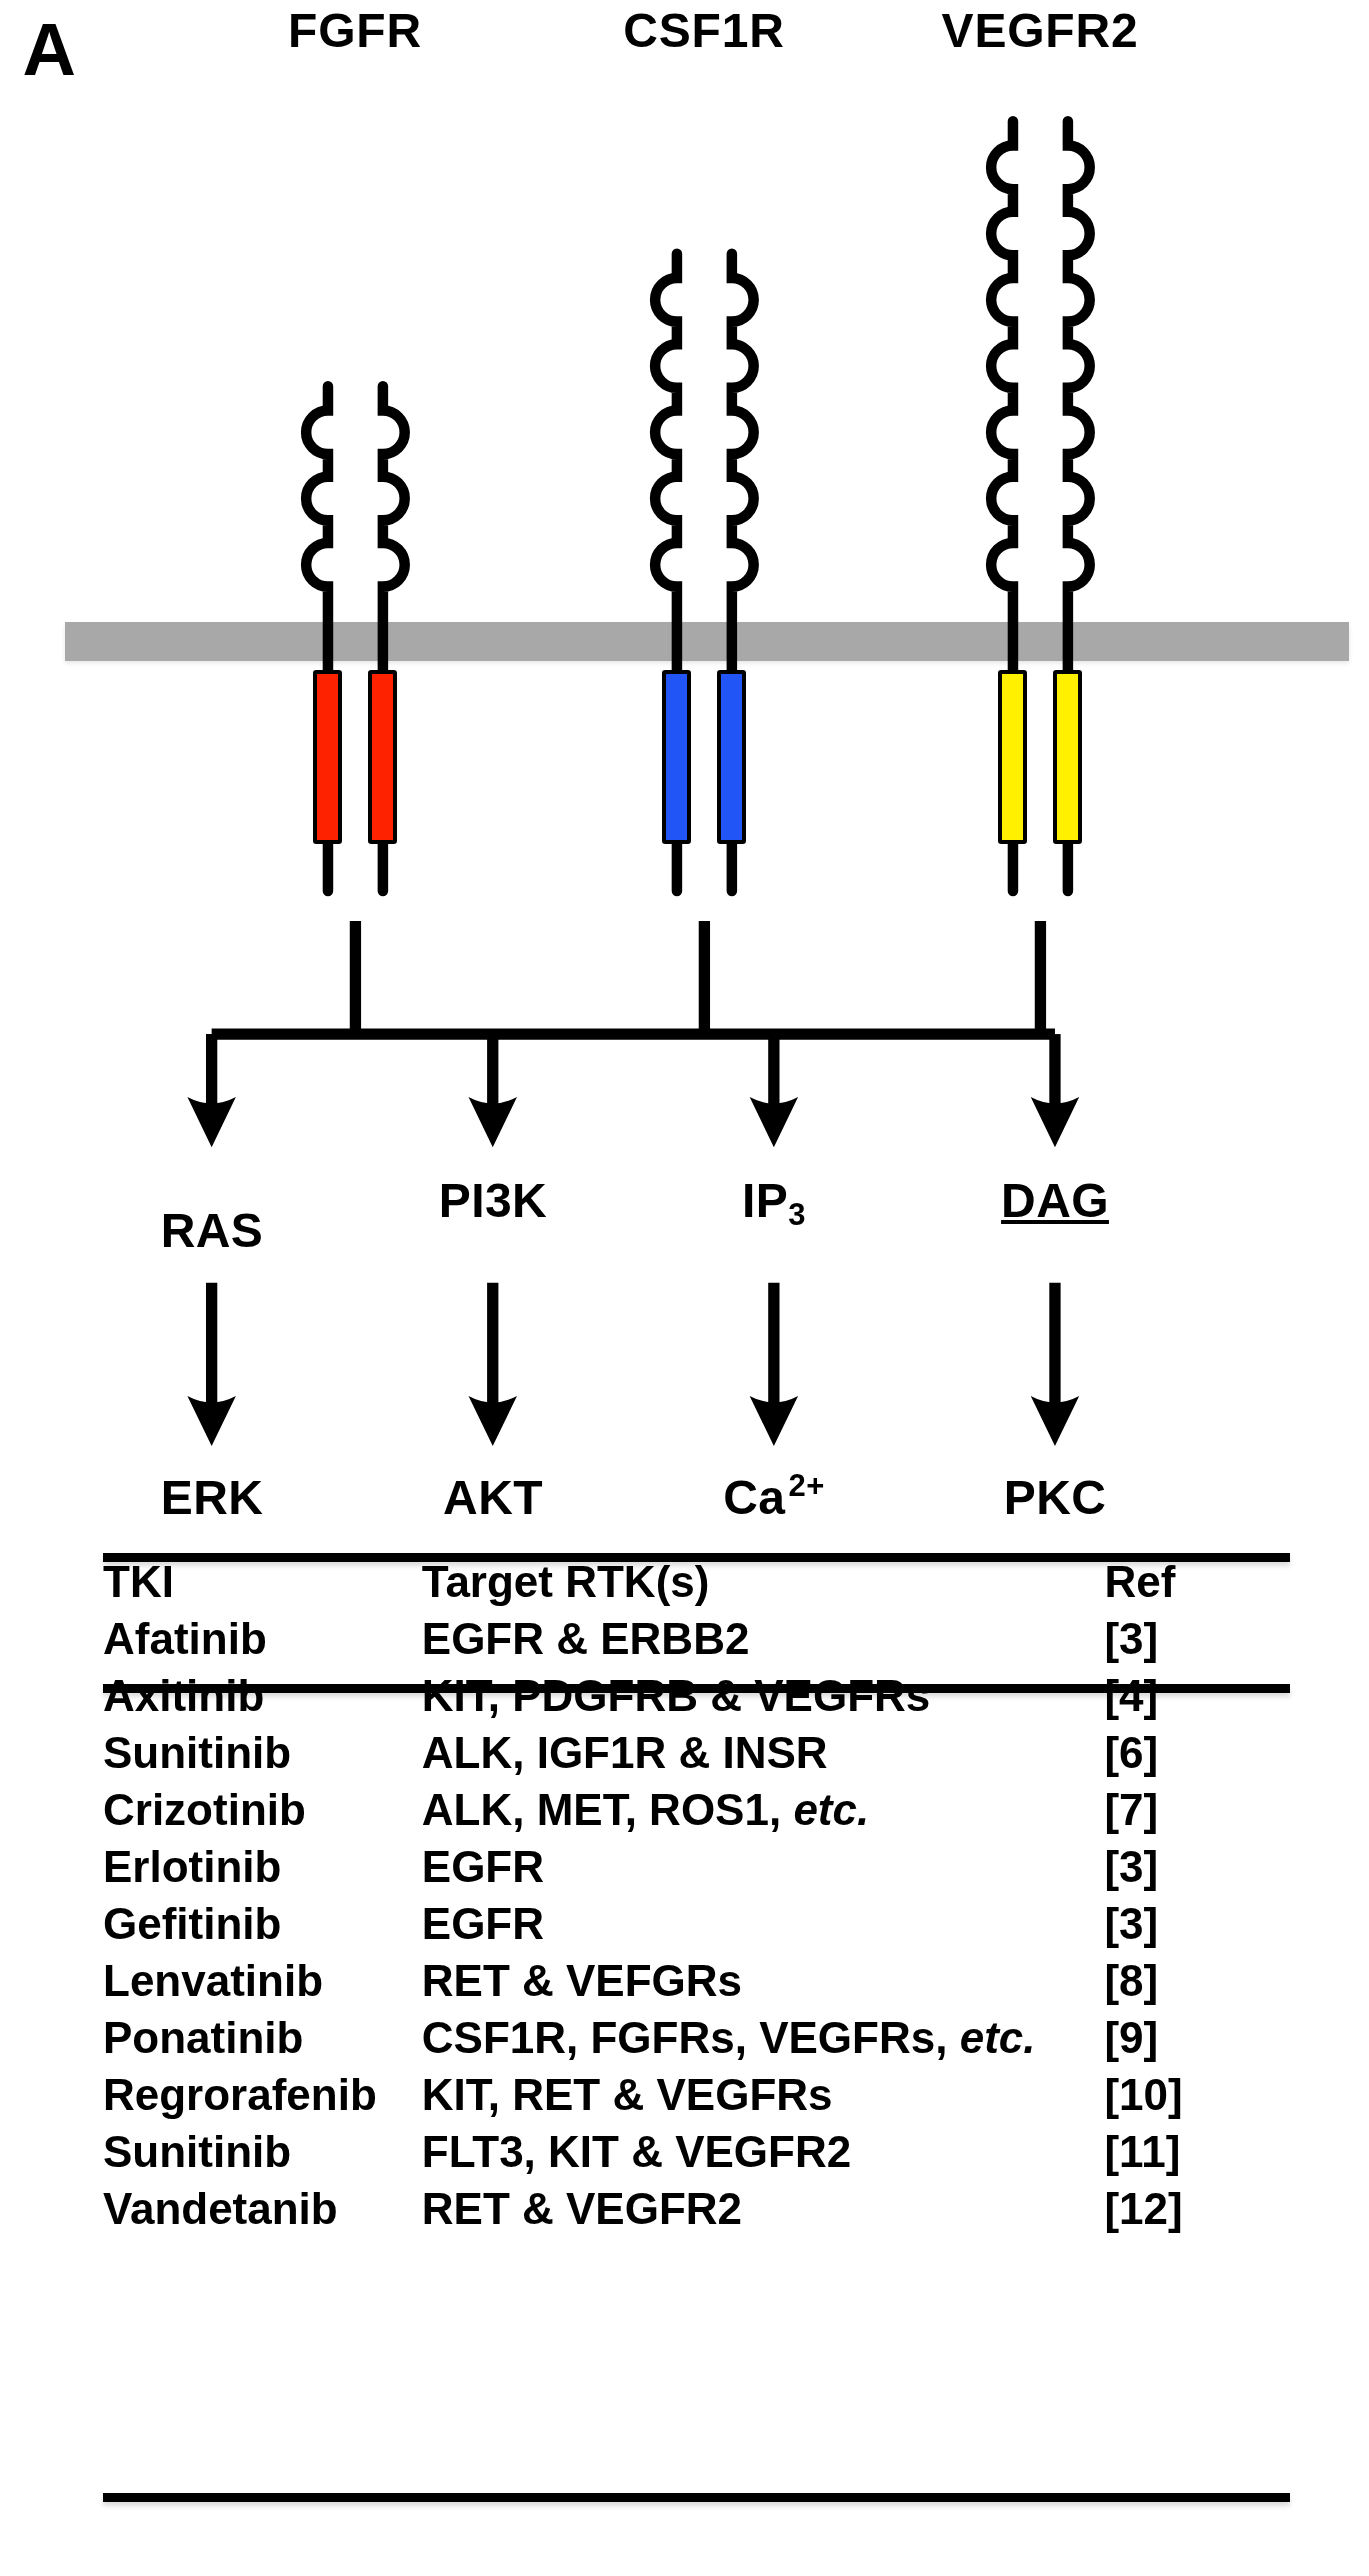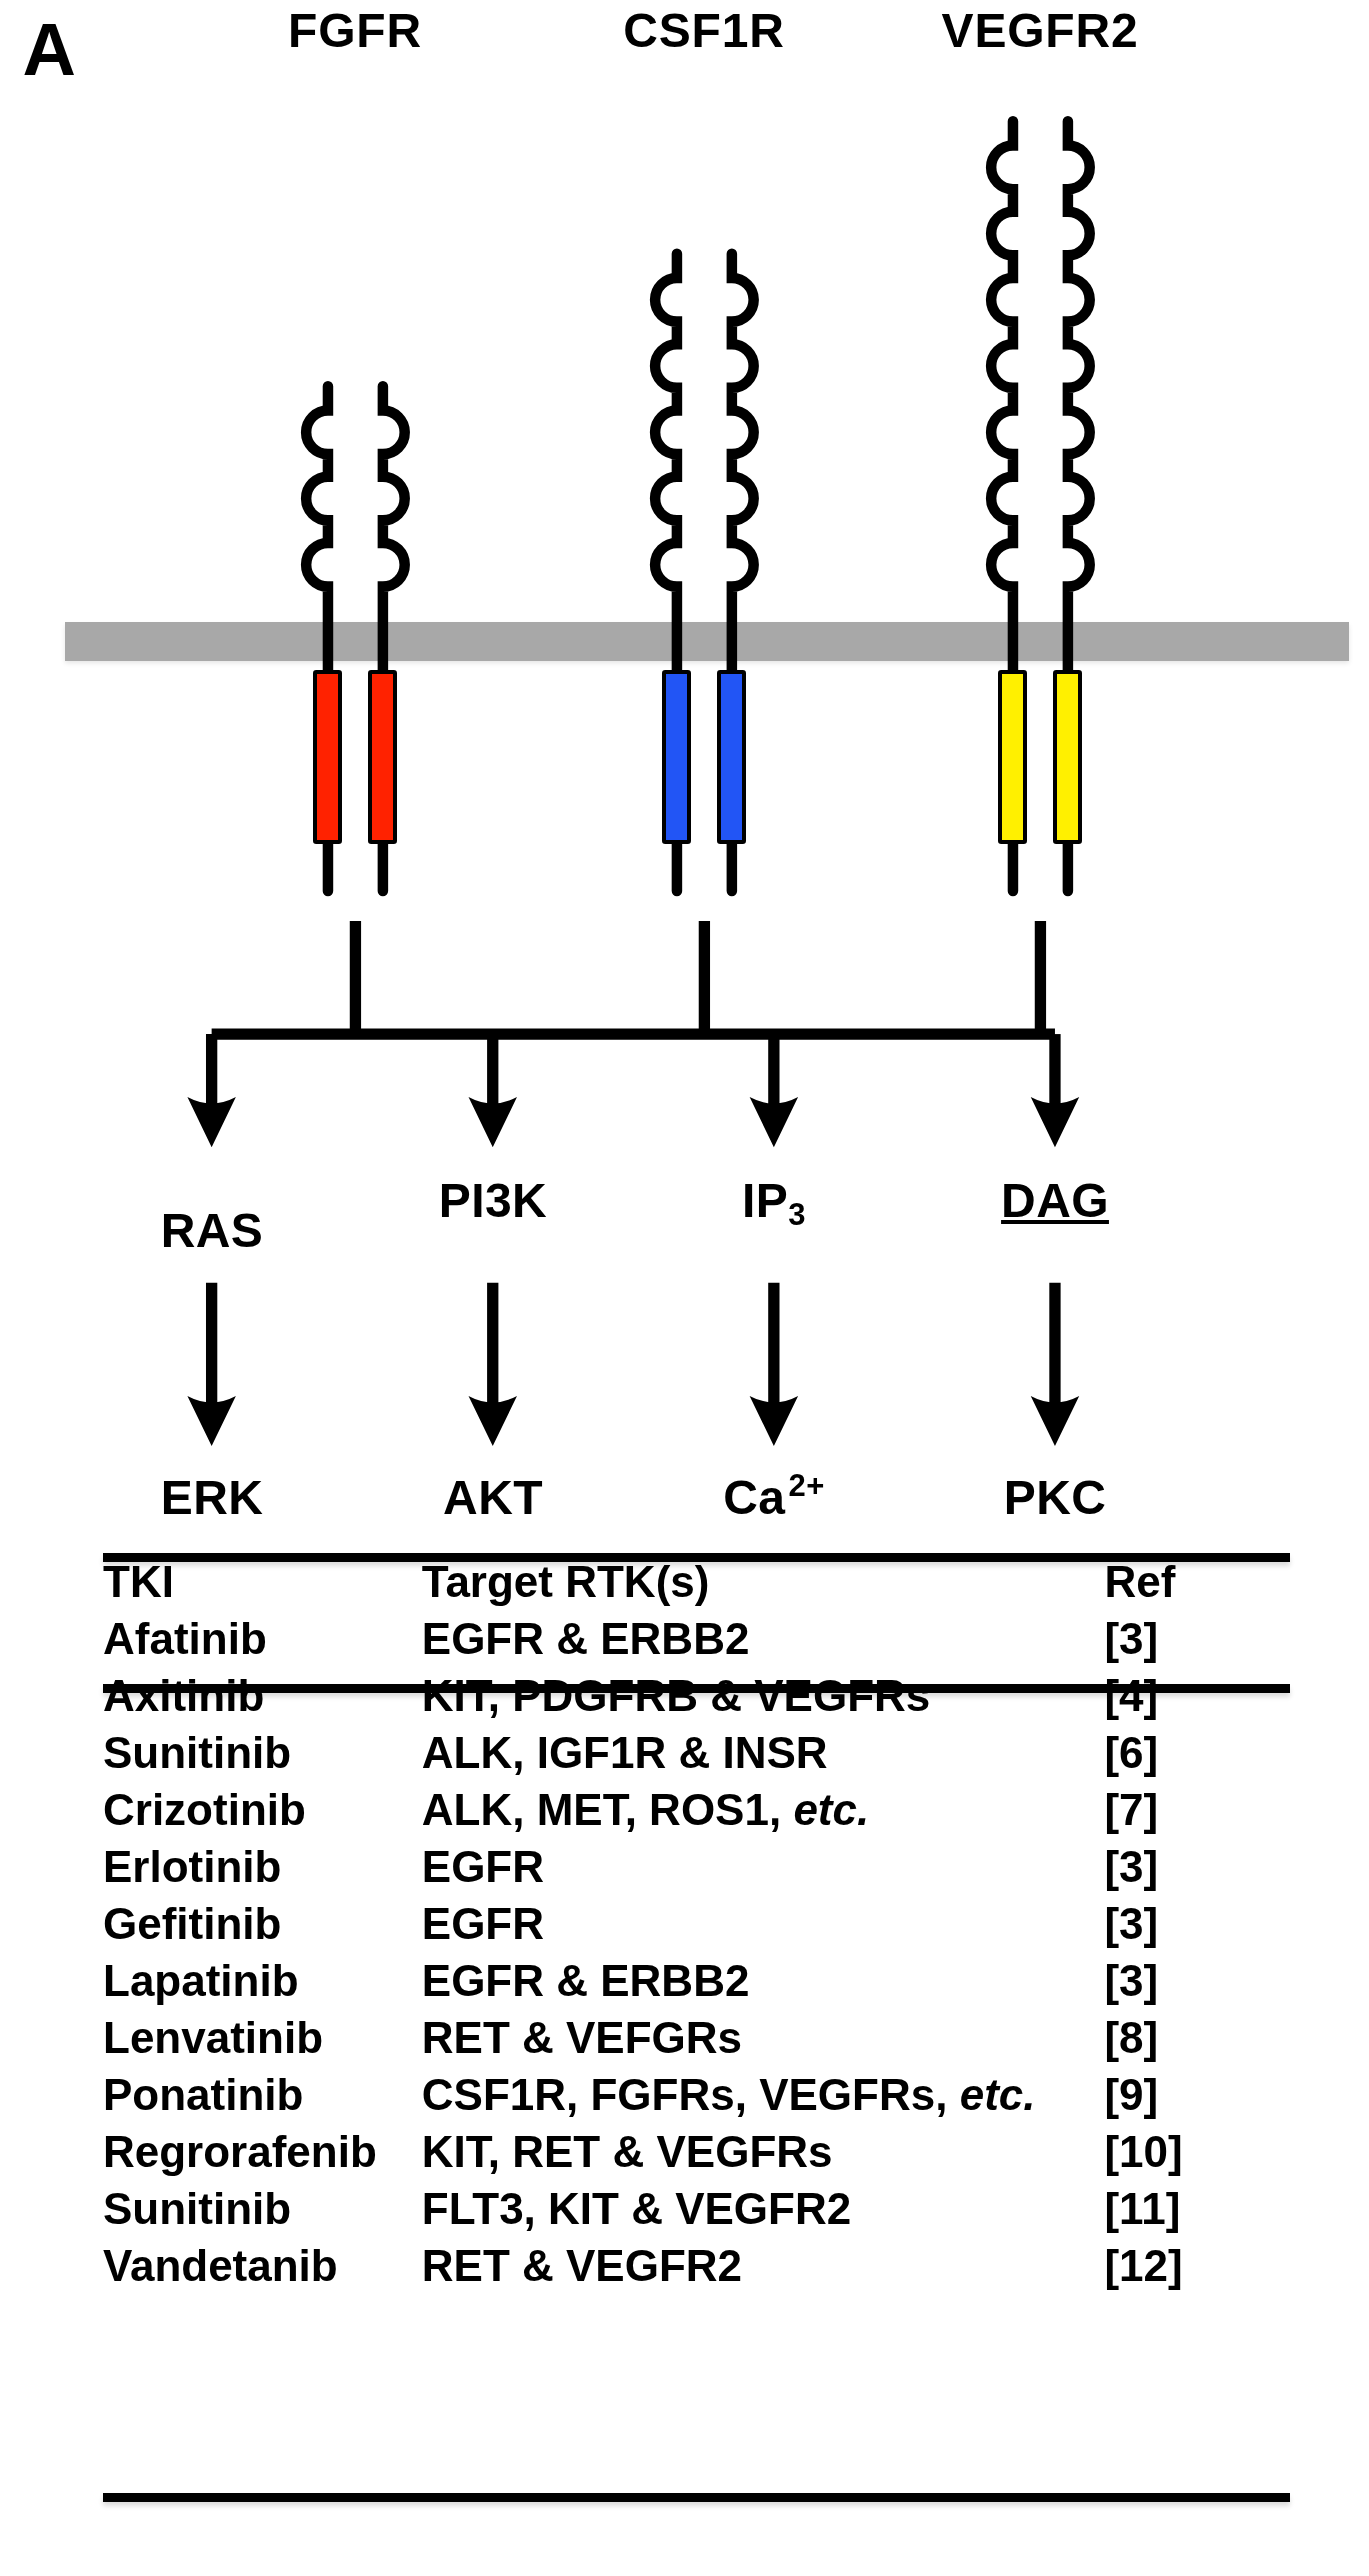--- a/index.html
+++ b/index.html
@@ -234,25 +234,20 @@
           <tr class="row-gap-small">
             <td class="col-tki">Erlotinib</td>
             <td class="col-target"><span>EGFR</span></td>
             <td class="col-ref">[3]</td>
           </tr>
           <tr>
             <td class="col-tki">Gefitinib</td>
             <td class="col-target"><span>EGFR</span></td>
             <td class="col-ref">[3]</td>
           </tr>
-          <tr class="row-gap-small">
-            <td class="col-tki">Lapatinib</td>
-            <td class="col-target"><span>EGFR &amp; ERBB2</span></td>
-            <td class="col-ref">[3]</td>
-          </tr>
           <tr>
             <td class="col-tki">Lenvatinib</td>
             <td class="col-target"><span>RET &amp; VEFGRs</span></td>
             <td class="col-ref">[8]</td>
           </tr>
           <tr>
             <td class="col-tki">Ponatinib</td>
             <td class="col-target"><span>CSF1R, FGFRs, VEGFRs, </span><span class="etc">etc.</span></td>
             <td class="col-ref">[9]</td>
           </tr>

